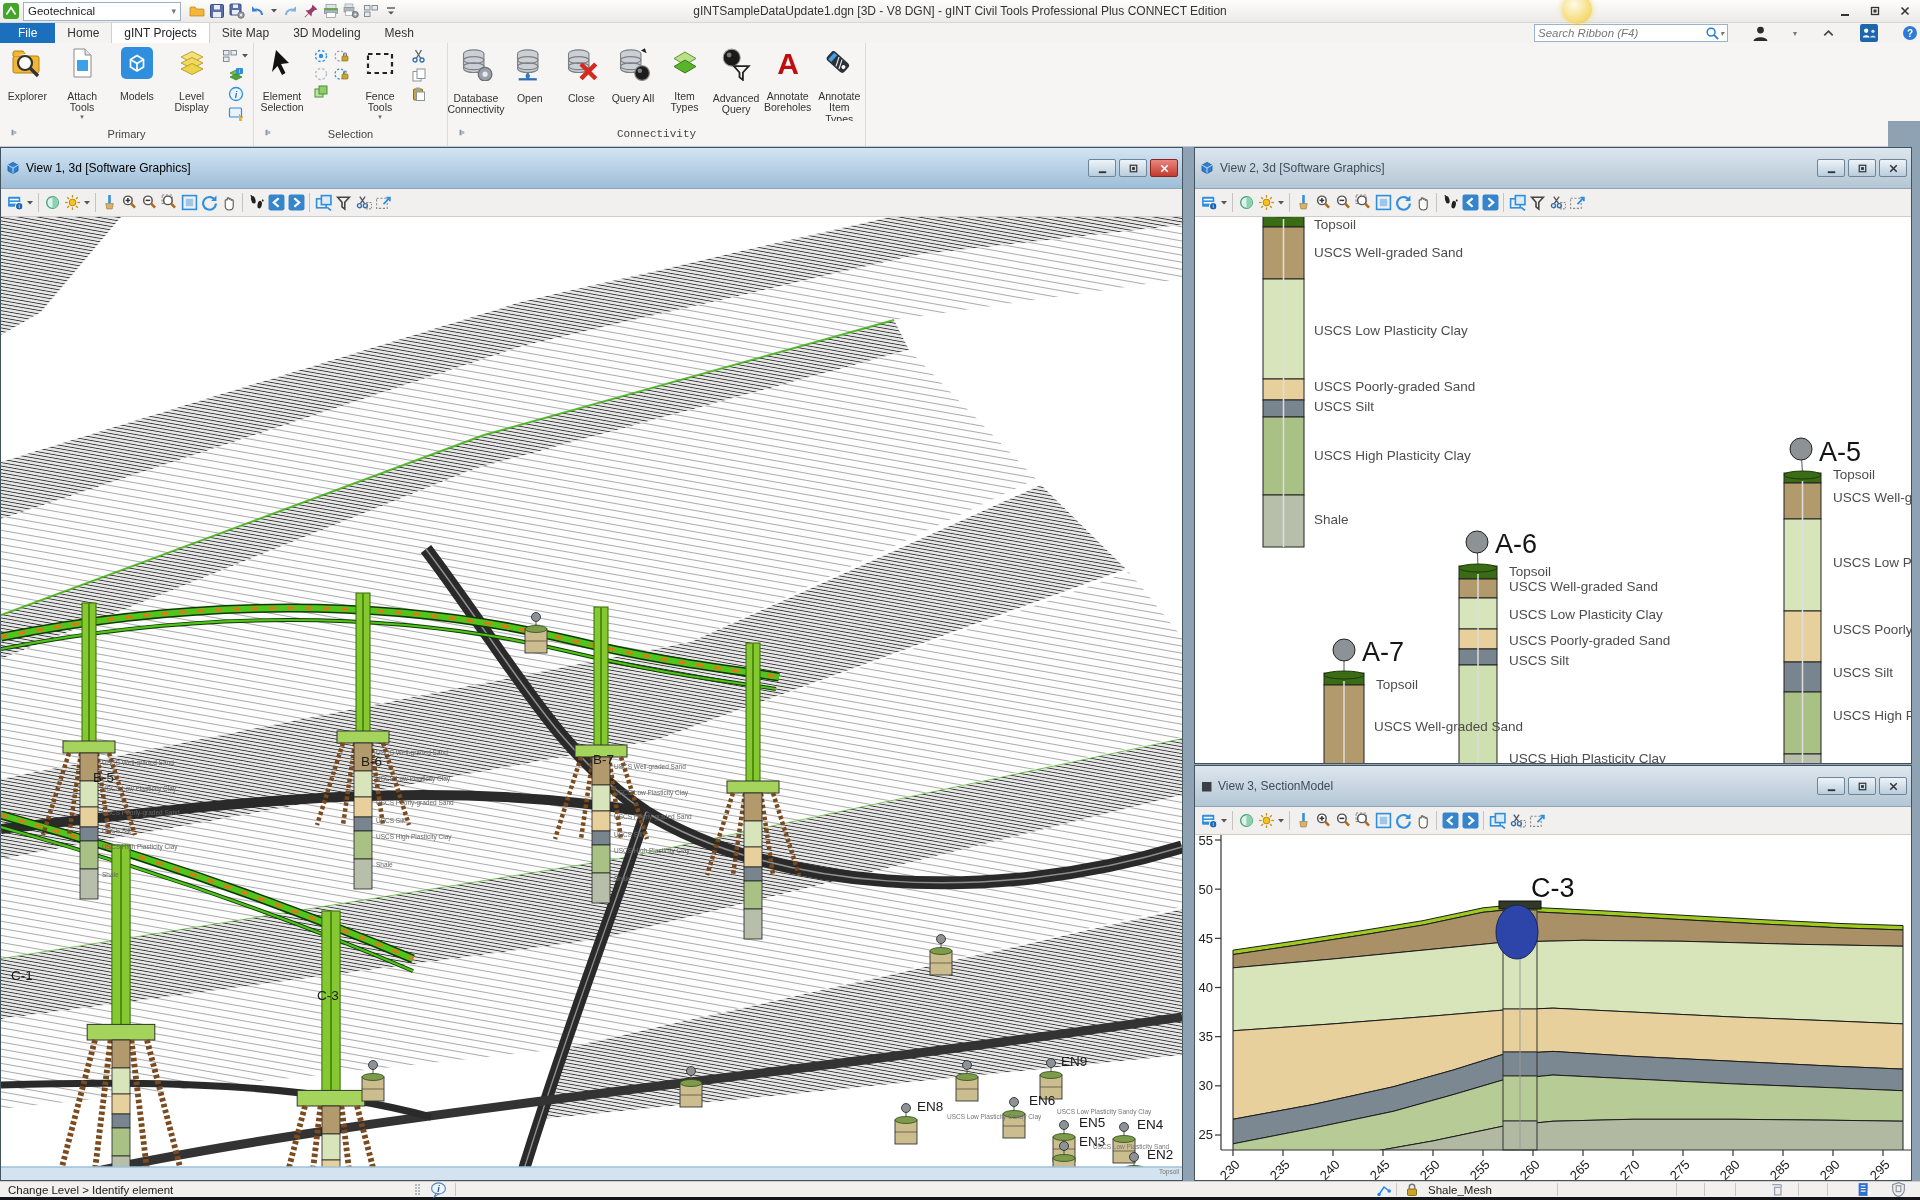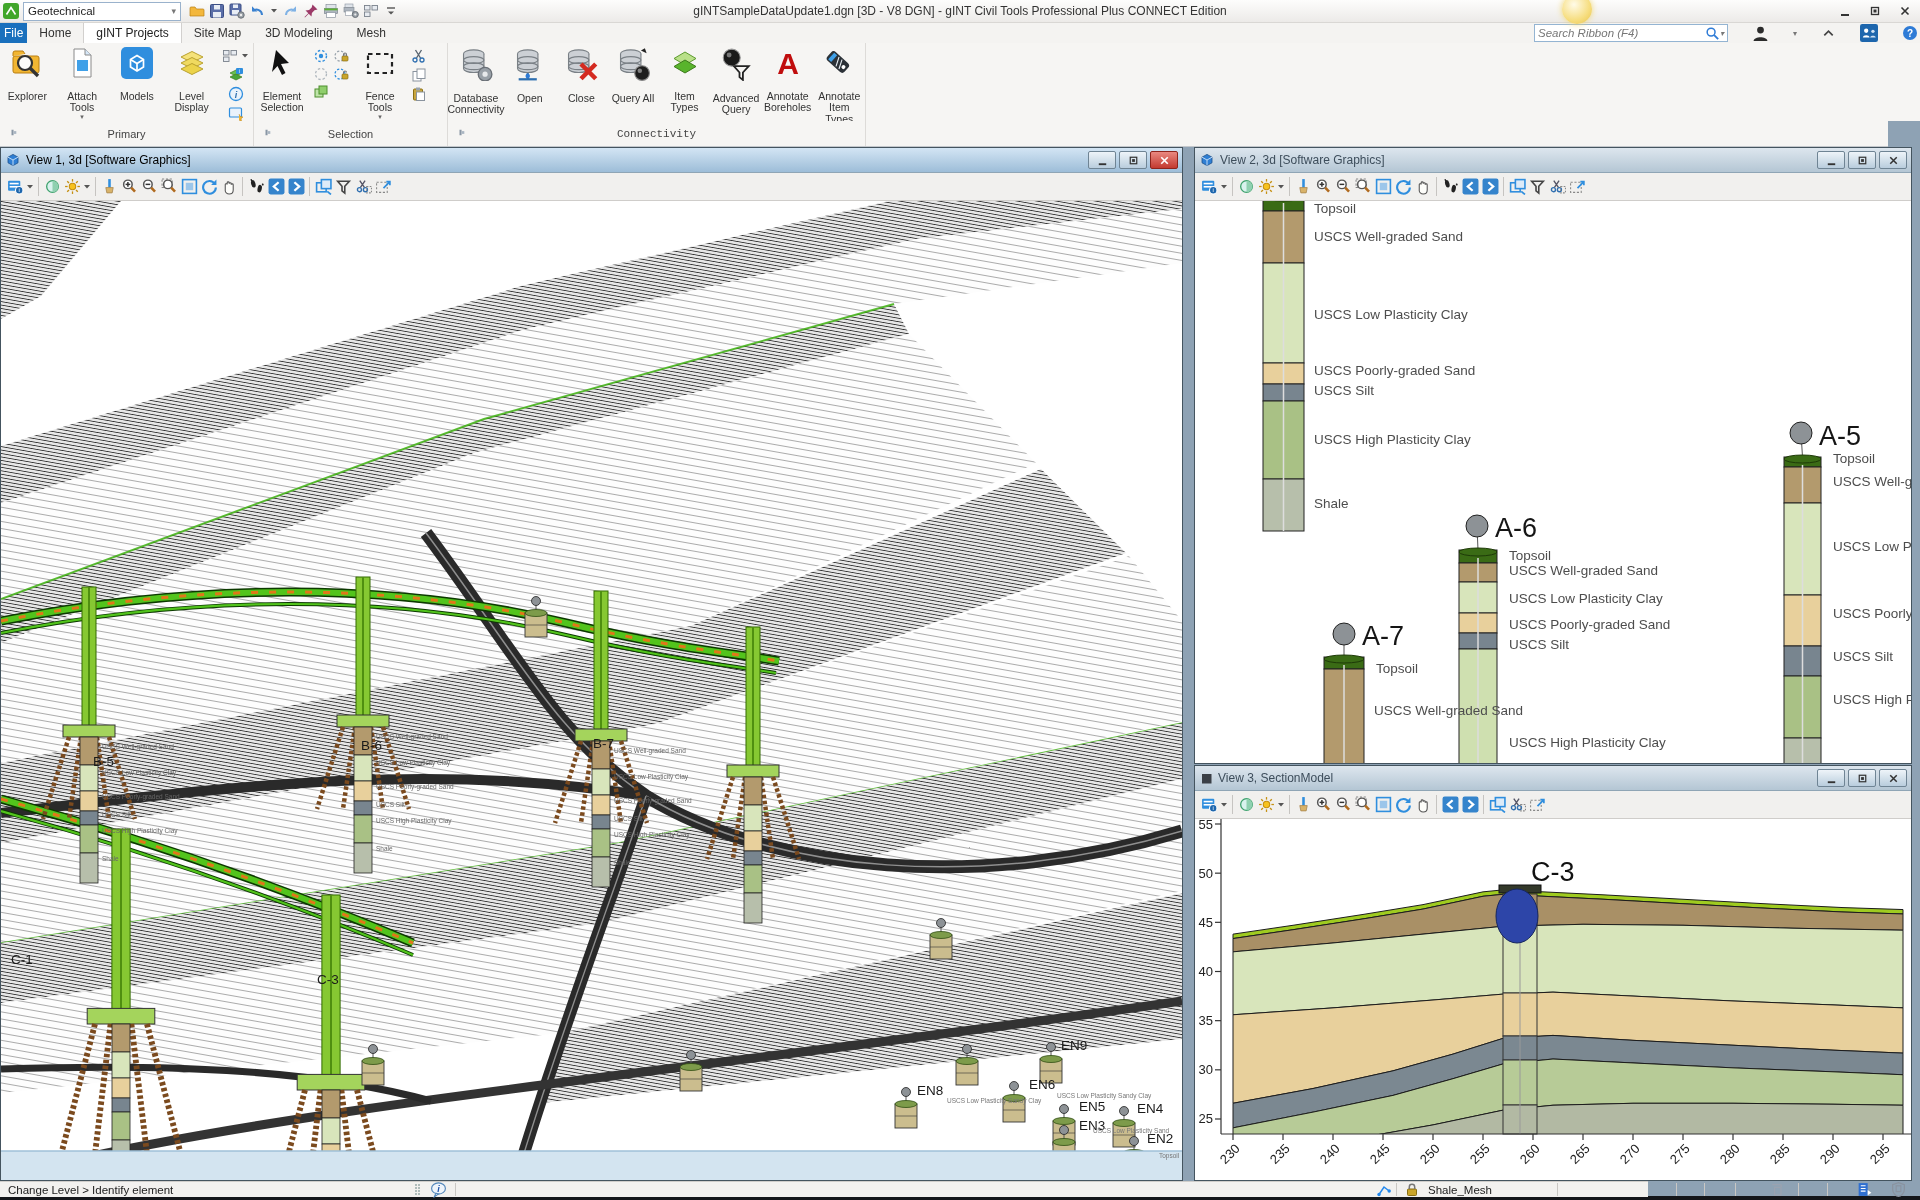--- a/index.html
+++ b/index.html
@@ -11,52 +11,52 @@
   #qa{display:flex;align-items:center;gap:4px;padding-left:4px}
   #workflow{width:148px;height:17px;border:1px solid #9ab2cc;background:#fff;font-size:11.5px;display:flex;align-items:center;padding:0 4px;color:#222;margin:0 4px}
   #workflow .car{margin-left:auto;color:#777;font-size:9px}
   #wintitle{position:absolute;left:50%;transform:translateX(-50%);font-size:12px;color:#333;white-space:nowrap}
   #winbtns{position:absolute;right:4px;top:3px;display:flex;gap:8px}
   .wbtn{width:22px;height:15px;display:flex;align-items:center;justify-content:center;color:#444}
   #balloon{position:absolute;left:1562px;top:-6px;width:30px;height:30px;border-radius:50%;background:radial-gradient(circle at 40% 35%,#fffbe8,#f6dd7e 60%,#e8c24a);box-shadow:0 0 6px #f0d878}
   
   #tabrow{position:absolute;left:0;top:22px;width:1920px;height:21px;background:#f4f3f1;display:flex;align-items:flex-end;z-index:39}
   .tab{font-size:12px;color:#333;padding:3px 12px 3px;cursor:default}
-  .tab.file{background:#1a70bd;color:#fff;padding:3px 4px}
+  .tab.file{background:#1a70bd;color:#fff;padding:3px 18px}
   .tab.active{background:#fff;border:1px solid #d2d0ce;border-bottom:none;color:#222}
   #tabright{position:absolute;right:2px;top:2px;display:flex;align-items:center;gap:24px}
   #searchbox{width:186px;height:16px;border:1px solid #94b4d2;background:#fff;display:flex;align-items:center;font-size:11.5px;color:#777;font-style:italic;padding:0 3px}
   #searchbox .ph{flex:1;overflow:hidden;white-space:nowrap}
   
   #ribbon{position:absolute;left:0;top:43px;width:1920px;height:78px;background:#f6f5f3;display:flex;z-index:38}
   .rgroup{display:flex;align-items:flex-start;padding-top:3px;border-right:1px solid #dddbd8;box-sizing:border-box}
   .rbtn{display:flex;flex-direction:column;align-items:center;width:54px;padding:1px 1px 0;font-size:10.5px;color:#333;text-align:center;line-height:1.08}
   .rbtn .lbl{margin-top:12px;white-space:pre-line}
   .rbtn .drop{font-size:7px;color:#666;line-height:.8}
   .smallcol{display:flex;flex-direction:column;gap:3px;padding:2px 3px}
   .selgrid{display:grid;grid-template-columns:18px 18px;gap:2px;padding:2px 2px}
   #ribfoot{position:absolute;left:0;top:121px;width:1888px;height:25px;background:#f6f5f3;border-bottom:1px solid #c3c7cb;display:flex;z-index:38}
   .rfcell{position:relative;display:flex;align-items:center;justify-content:center;font-size:11px;color:#444;border-right:1px solid #dddbd8;box-sizing:border-box}
   .rfcell .pin{position:absolute;left:6px;top:6px}
   
   .vwin{position:absolute;border:1px solid #44545f;display:flex;flex-direction:column;background:#fff;box-sizing:border-box}
-  .vtitle{height:24px;flex:0 0 24px;display:flex;align-items:center;gap:5px;padding:0 4px;font-size:12px;border-bottom:1px solid #8fa5b5}
+  .vtitle{height:24px;flex:0 0 24px;display:flex;align-items:center;gap:5px;padding:8px 4px;font-size:12px;border-bottom:1px solid #8fa5b5}
   .vtitle.on{background:linear-gradient(#d3e5f4,#9dbdd8);color:#000}
   .vtitle.off{background:linear-gradient(#dde6ee,#b4c6d4);color:#3d4d5b}
   .vbtns{margin-left:auto;display:flex;gap:3px}
   .vbtn{width:26px;height:16px;border:1px solid #6f8494;border-radius:2px;background:linear-gradient(#eef4f9,#b9cddd);display:flex;align-items:center;justify-content:center}
   .vbtn.close-red{background:linear-gradient(#e98880,#c33a30);border-color:#8e241c}
   .vtools{height:27px;flex:0 0 27px;background:#f1f0ee;border-bottom:1px solid #cfcdca;display:flex;align-items:center;padding-left:4px}
   .tbtn{width:20px;height:20px;display:flex;align-items:center;justify-content:center}
   .tbtn.nar{width:10px}
   .vsep{width:1px;height:19px;background:#c6c4c1;margin:0 3px}
   .vcontent{flex:1;position:relative;overflow:hidden;background:#fff}
   .vcontent svg{position:absolute;left:0;top:0}
   
-  #statusbar{position:absolute;left:0;top:1181px;width:1648px;height:15px;background:#f2f1ef;border-top:1px solid #cfcdca;font-size:11.5px;color:#222;z-index:40}
+  #statusbar{position:absolute;left:0;top:1181px;width:1920px;height:15px;background:#f2f1ef;border-top:1px solid #cfcdca;font-size:11.5px;color:#222;z-index:40}
   #statusbar .abs{position:absolute;top:0;height:15px;display:flex;align-items:center}
   .ssep{position:absolute;top:1px;width:1px;height:13px;background:#c9c7c4}
   #bottomstrip{position:absolute;left:0;top:1196px;width:1920px;height:4px;background:#14161a}
   text{font-family:"Liberation Sans",sans-serif}
 </style>
 </head>
 <body>
 
 <div id="titlebar">
   <span class="ic" style="margin-left:3px" id="appicon">

